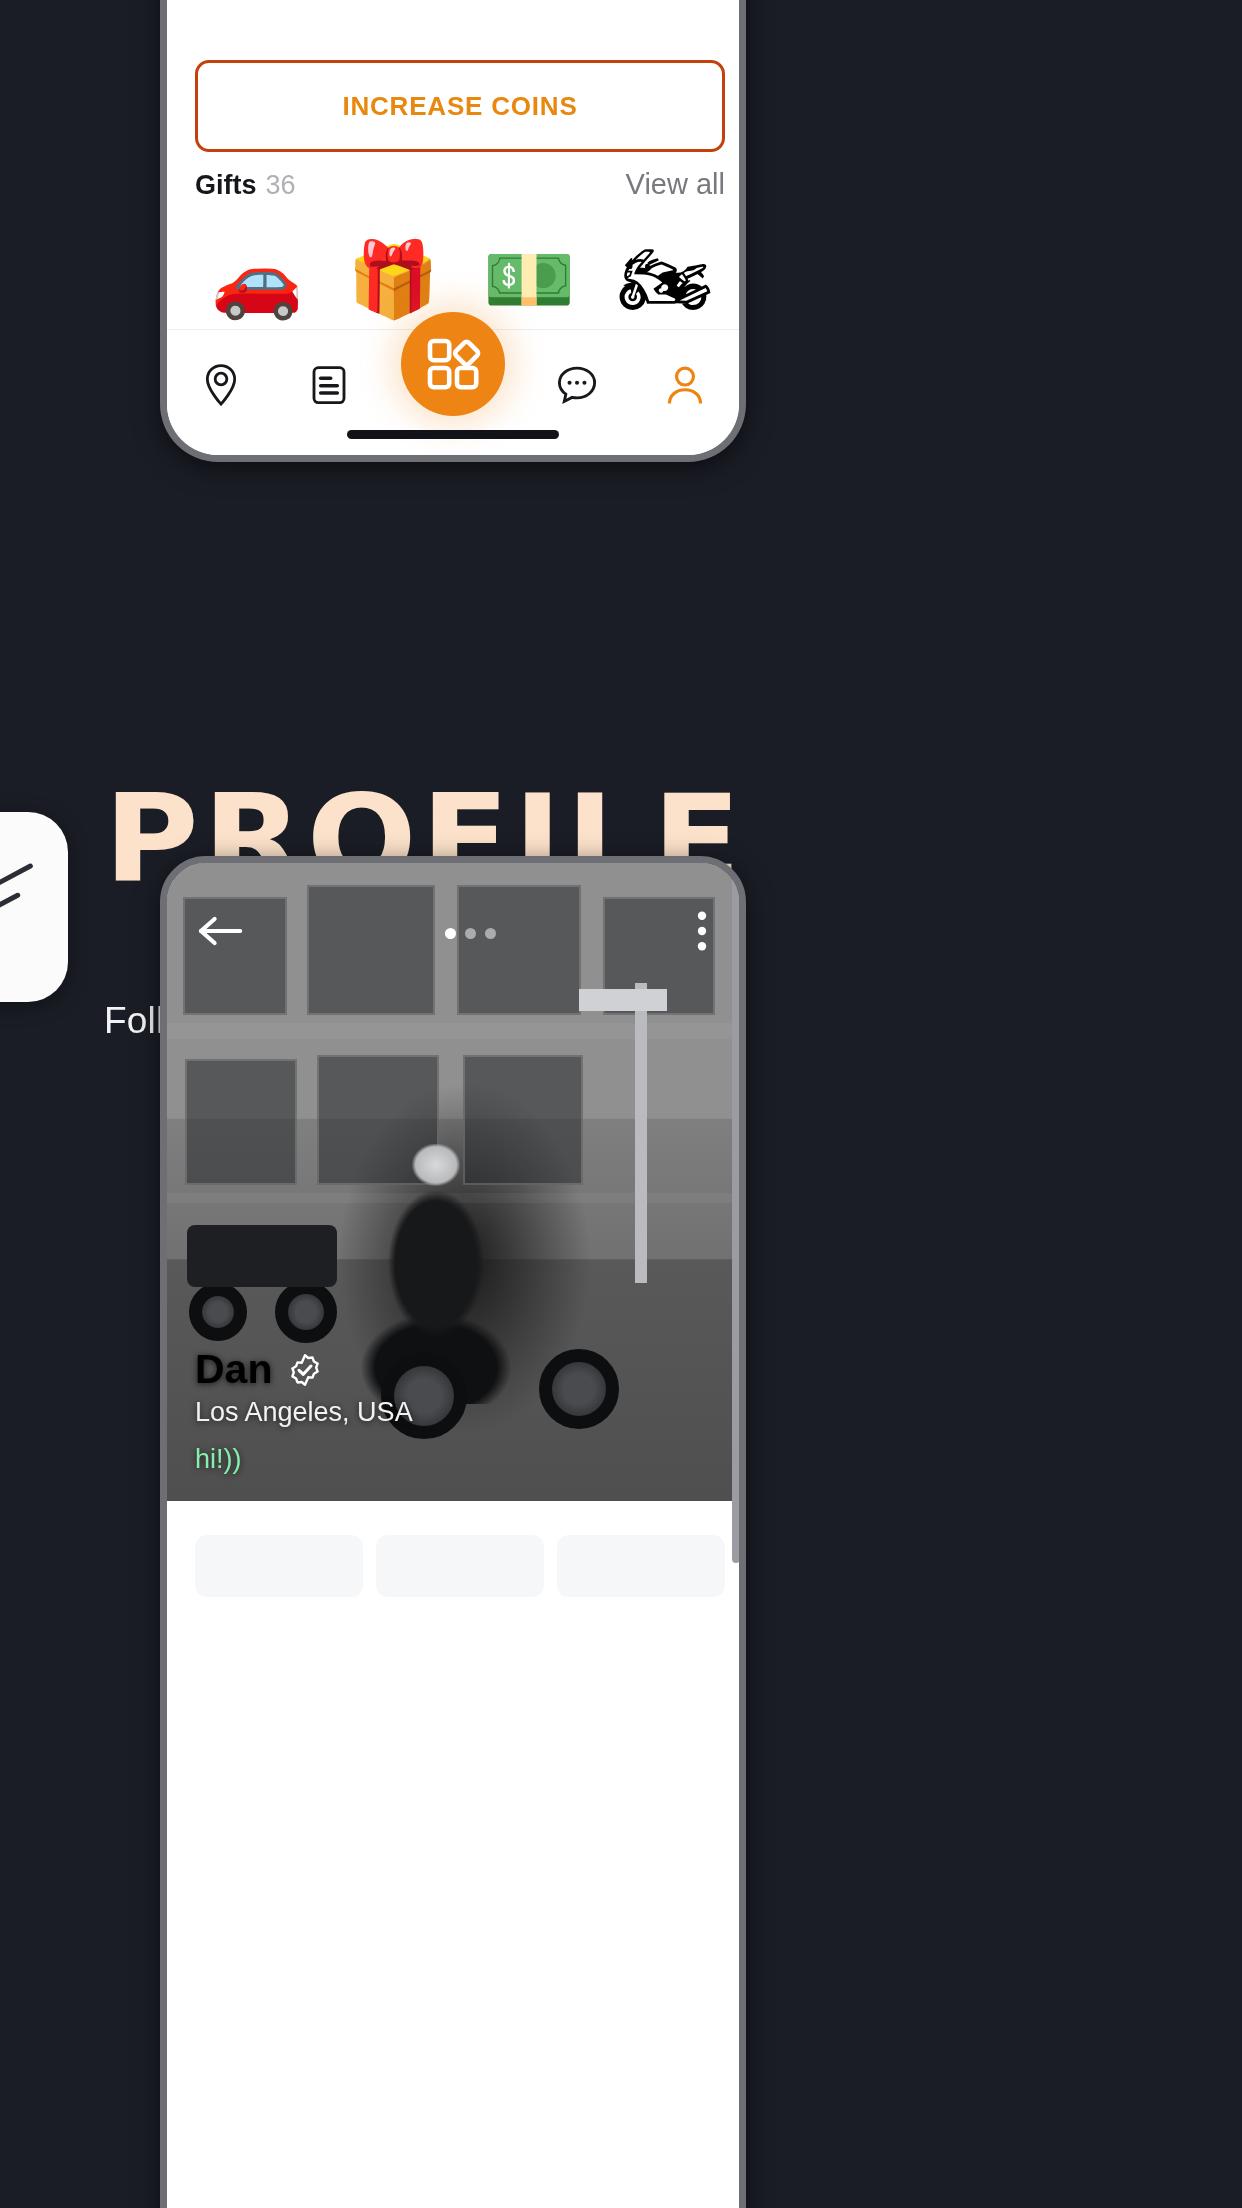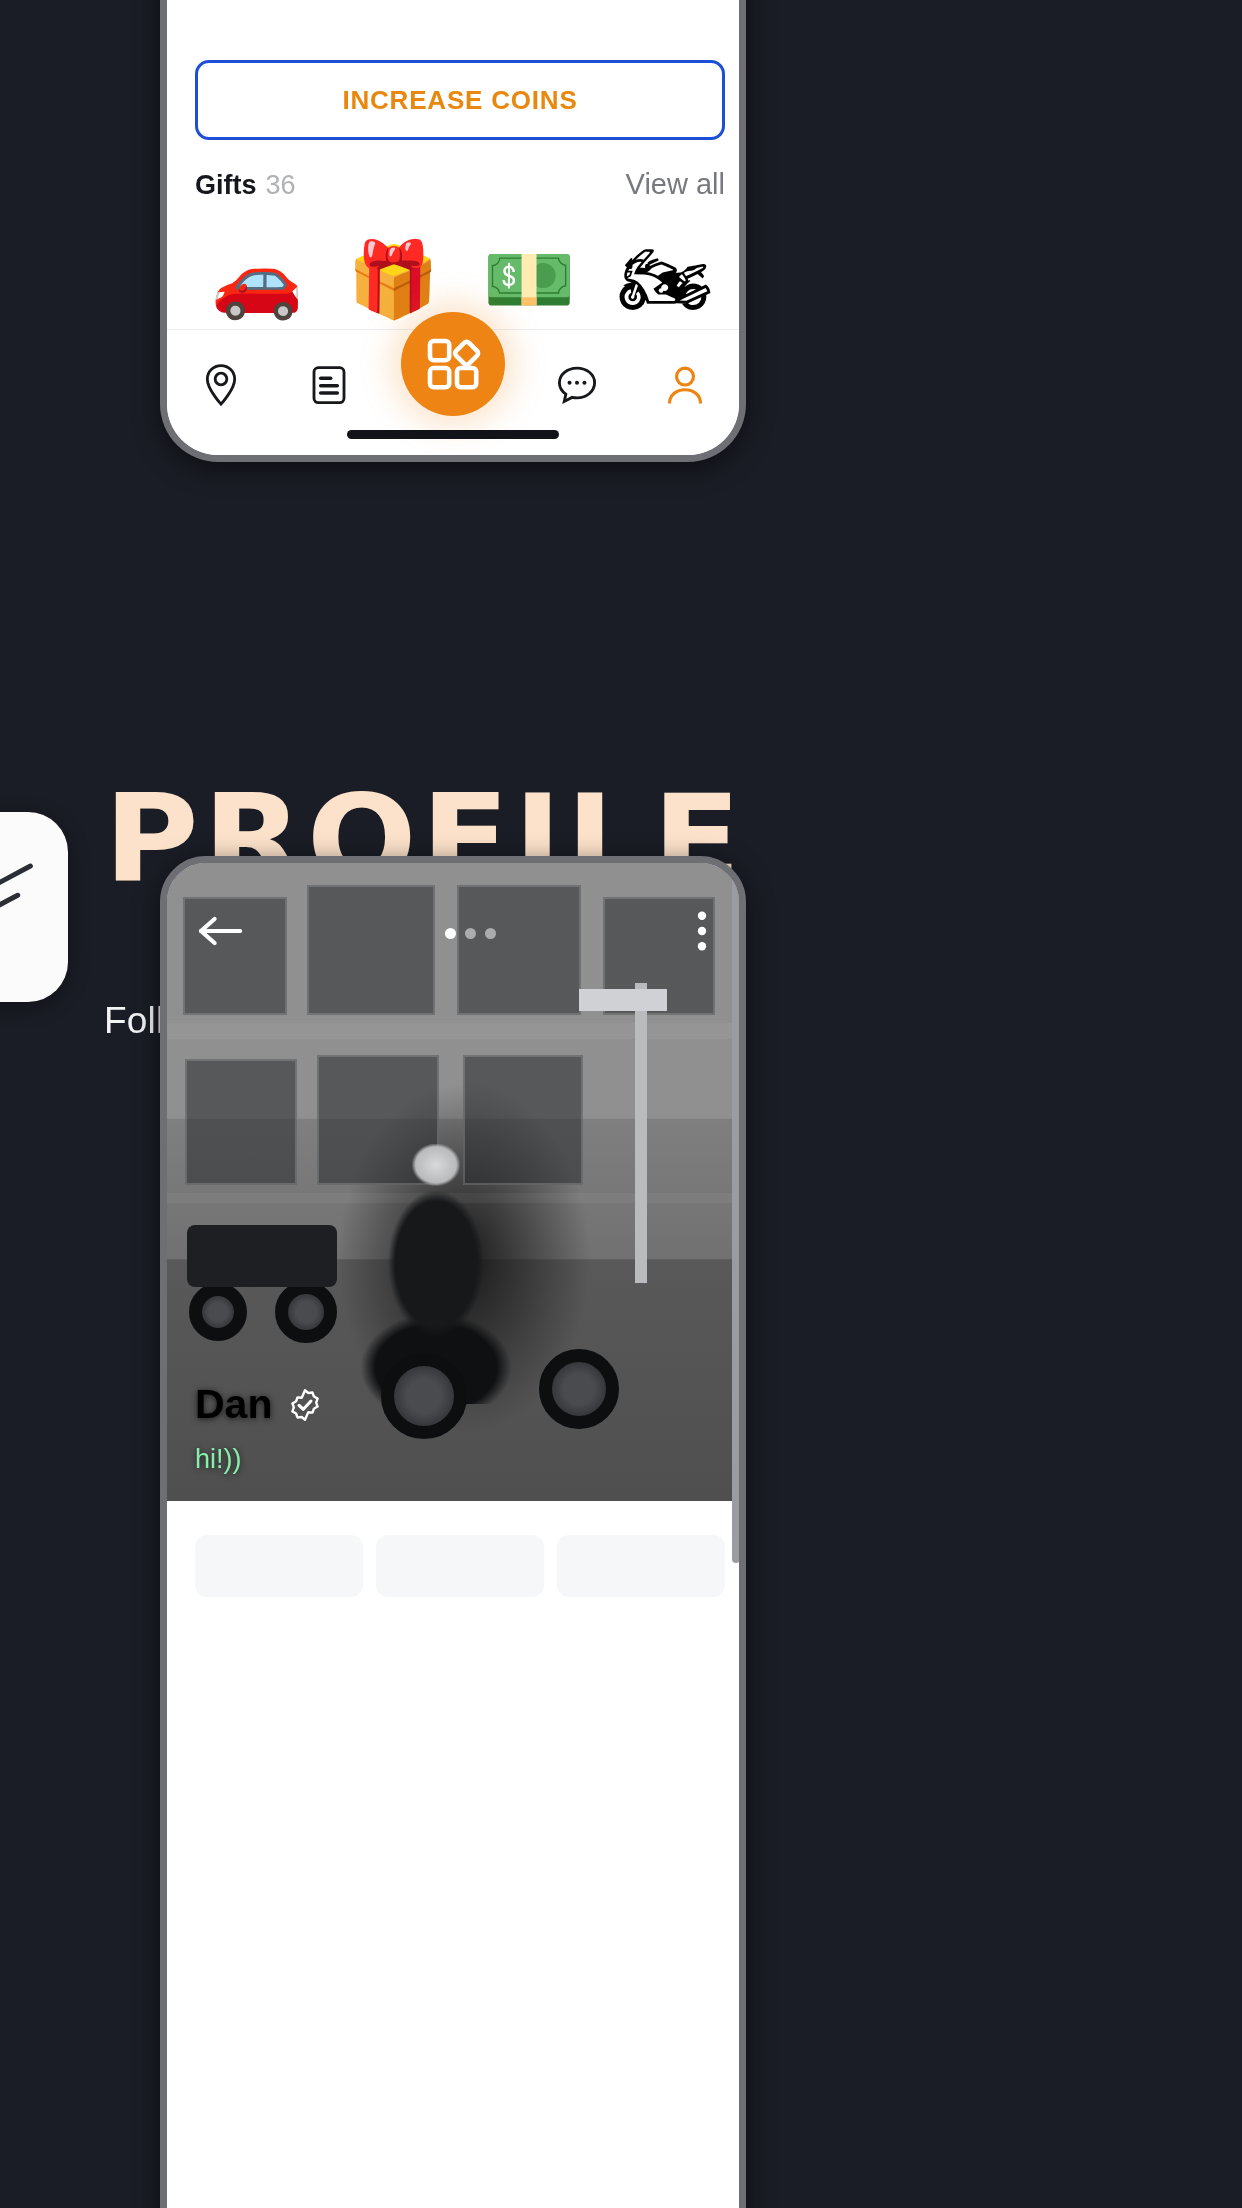--- a/index.html
+++ b/index.html
@@ -25,22 +25,22 @@
     box-shadow:0 6px 26px rgba(0,0,0,.55);
   }
   .phone-bottom {
     left:160px; top:856px; width:586px; height:1400px;
     border-radius:46px;
     box-shadow:0 6px 26px rgba(0,0,0,.55);
   }
 
   .increase-btn {
     position:absolute; left:28px; top:530px;
-    width:530px; height:80px;
-    border:3px solid #1d4ed8;
+    width:530px; height:92px;
+    border:3px solid #c2410c;
     border-radius:14px;
     display:flex; align-items:center; justify-content:center;
     background:#fff;
   }
   .increase-btn span {
     color:#E8880F; font-size:26px; font-weight:bold; letter-spacing:.8px;
   }
 
   .gifts-head {
     position:absolute; left:28px; top:638px; width:530px;
@@ -293,20 +293,21 @@
     </div>
 
     <div class="hero-info">
       <div class="hero-name-row">
         <span class="hero-name">Dan</span>
         <svg width="34" height="34" viewBox="0 0 24 24">
           <path d="M12 1.6l2.3 1.9 3-.3 1 2.8 2.6 1.5-1 2.8 1 2.8-2.6 1.5-1 2.8-3-.3L12 22.4l-2.3-1.9-3 .3-1-2.8-2.6-1.5 1-2.8-1-2.8 2.6-1.5 1-2.8 3 .3z" fill="none" stroke="#fff" stroke-width="1.7" stroke-linejoin="round"></path>
           <polyline points="7.8,12.2 10.8,15 16.2,9.2" fill="none" stroke="#fff" stroke-width="2.2" stroke-linecap="round" stroke-linejoin="round"></polyline>
         </svg>
       </div>
+      <div class="hero-loc">Los Angeles, USA</div>
       <div class="hero-bio">hi!))</div>
     </div>
   </div>
 
   <div class="profile-stats">
     <div class="pstat"></div>
     <div class="pstat"></div>
     <div class="pstat"></div>
   </div>
 

